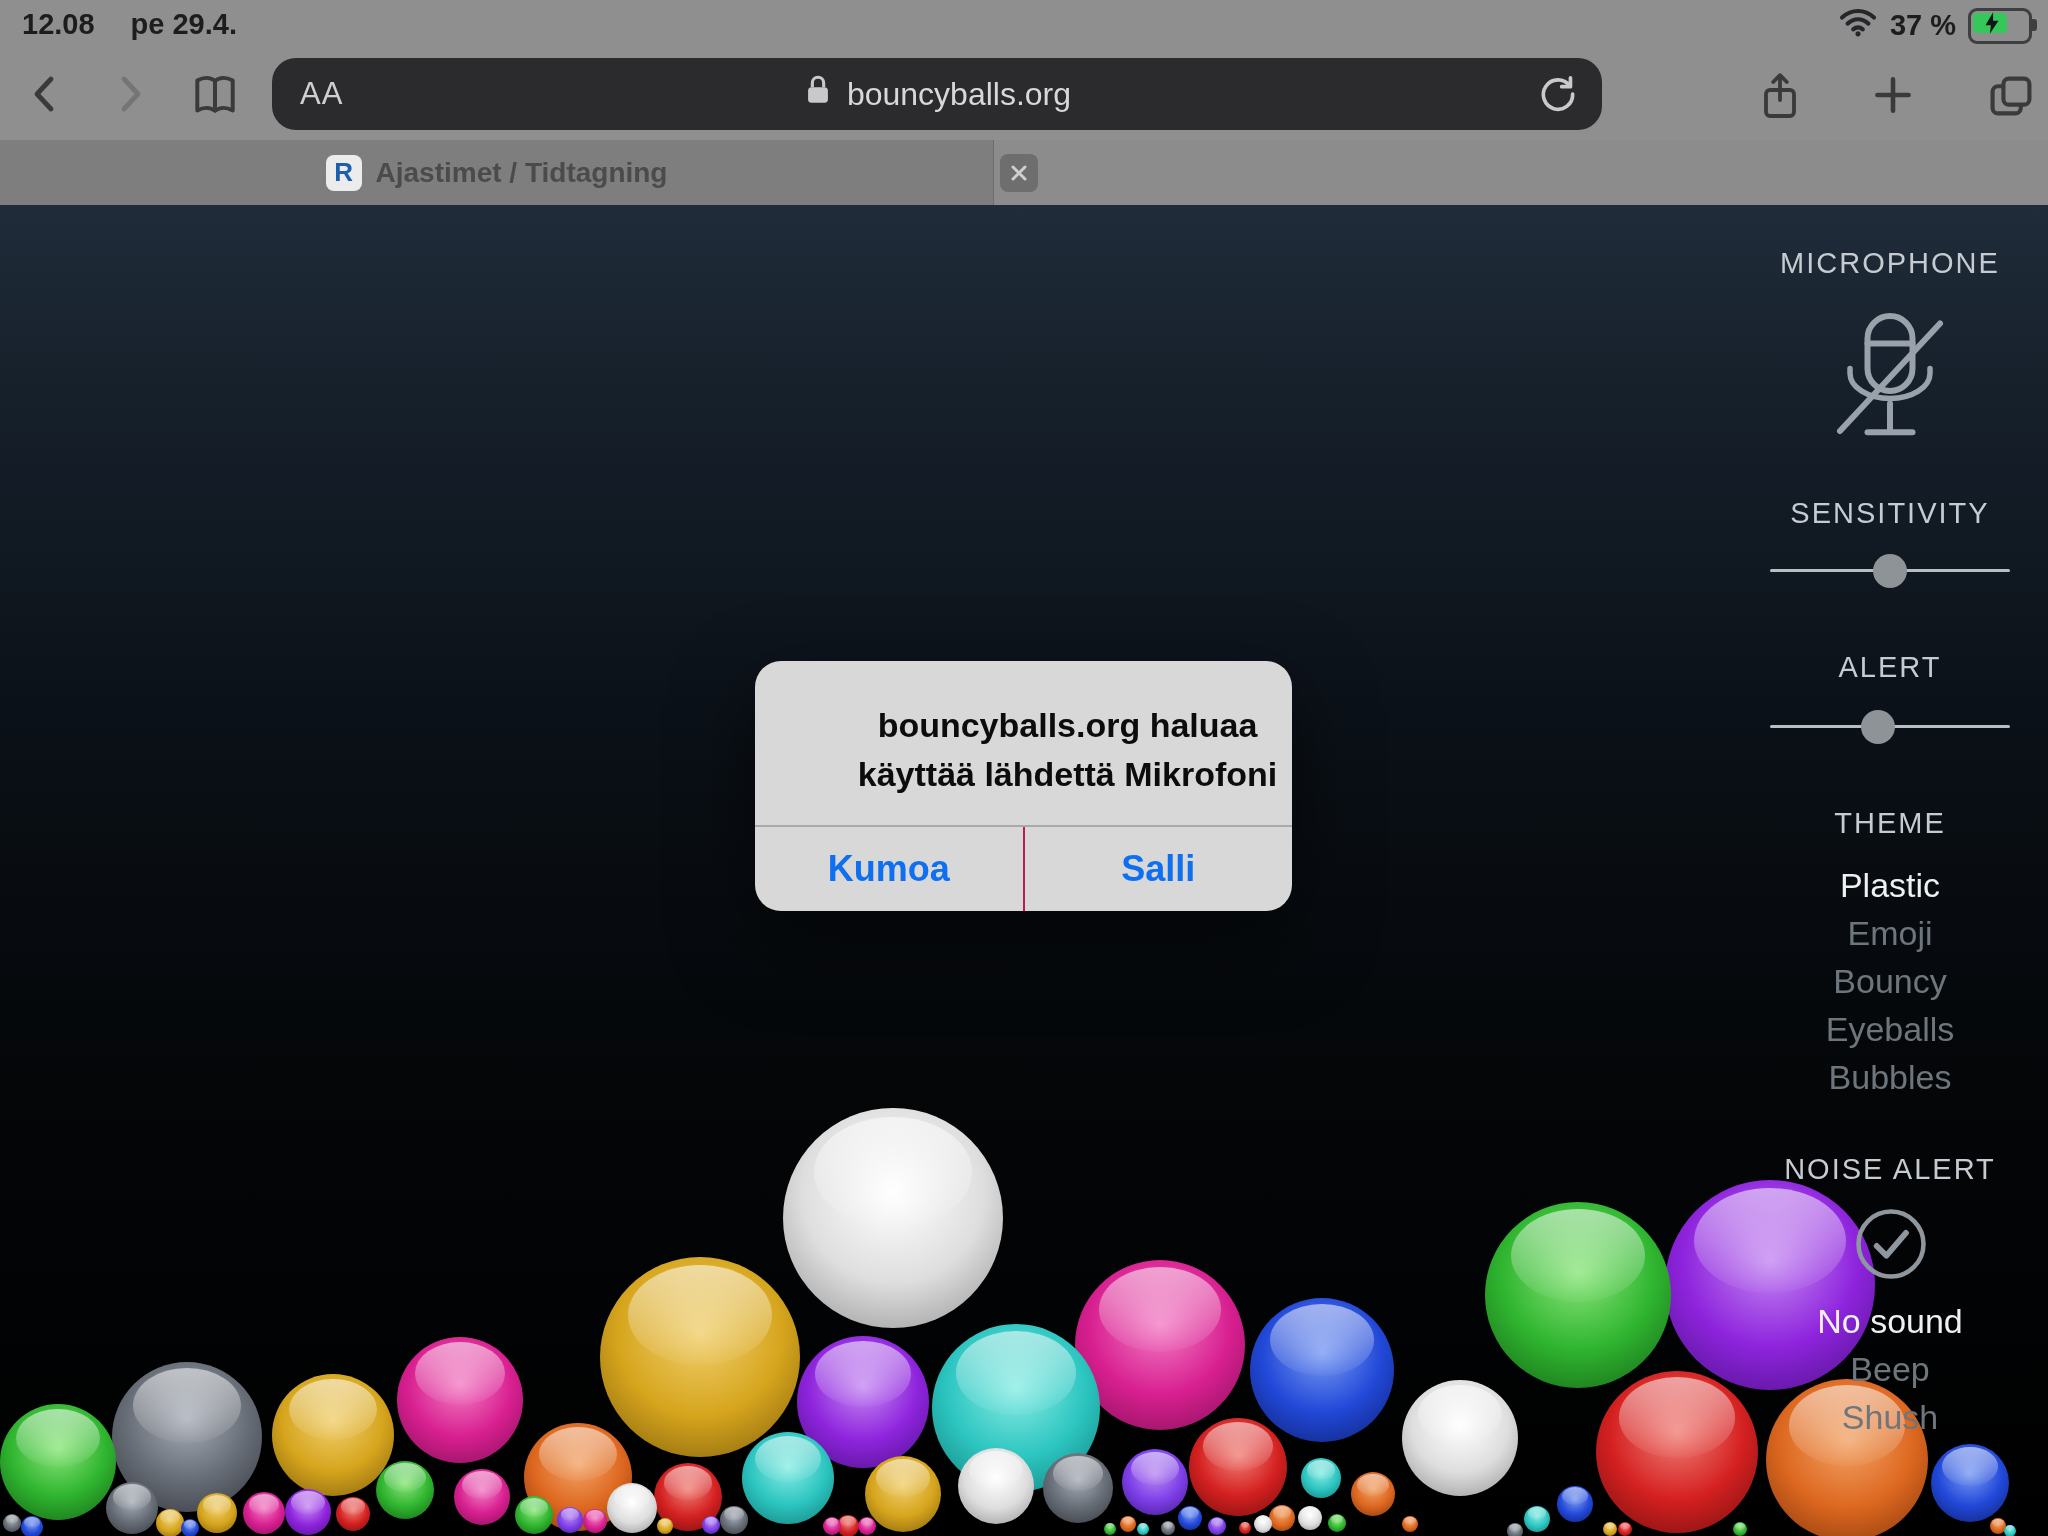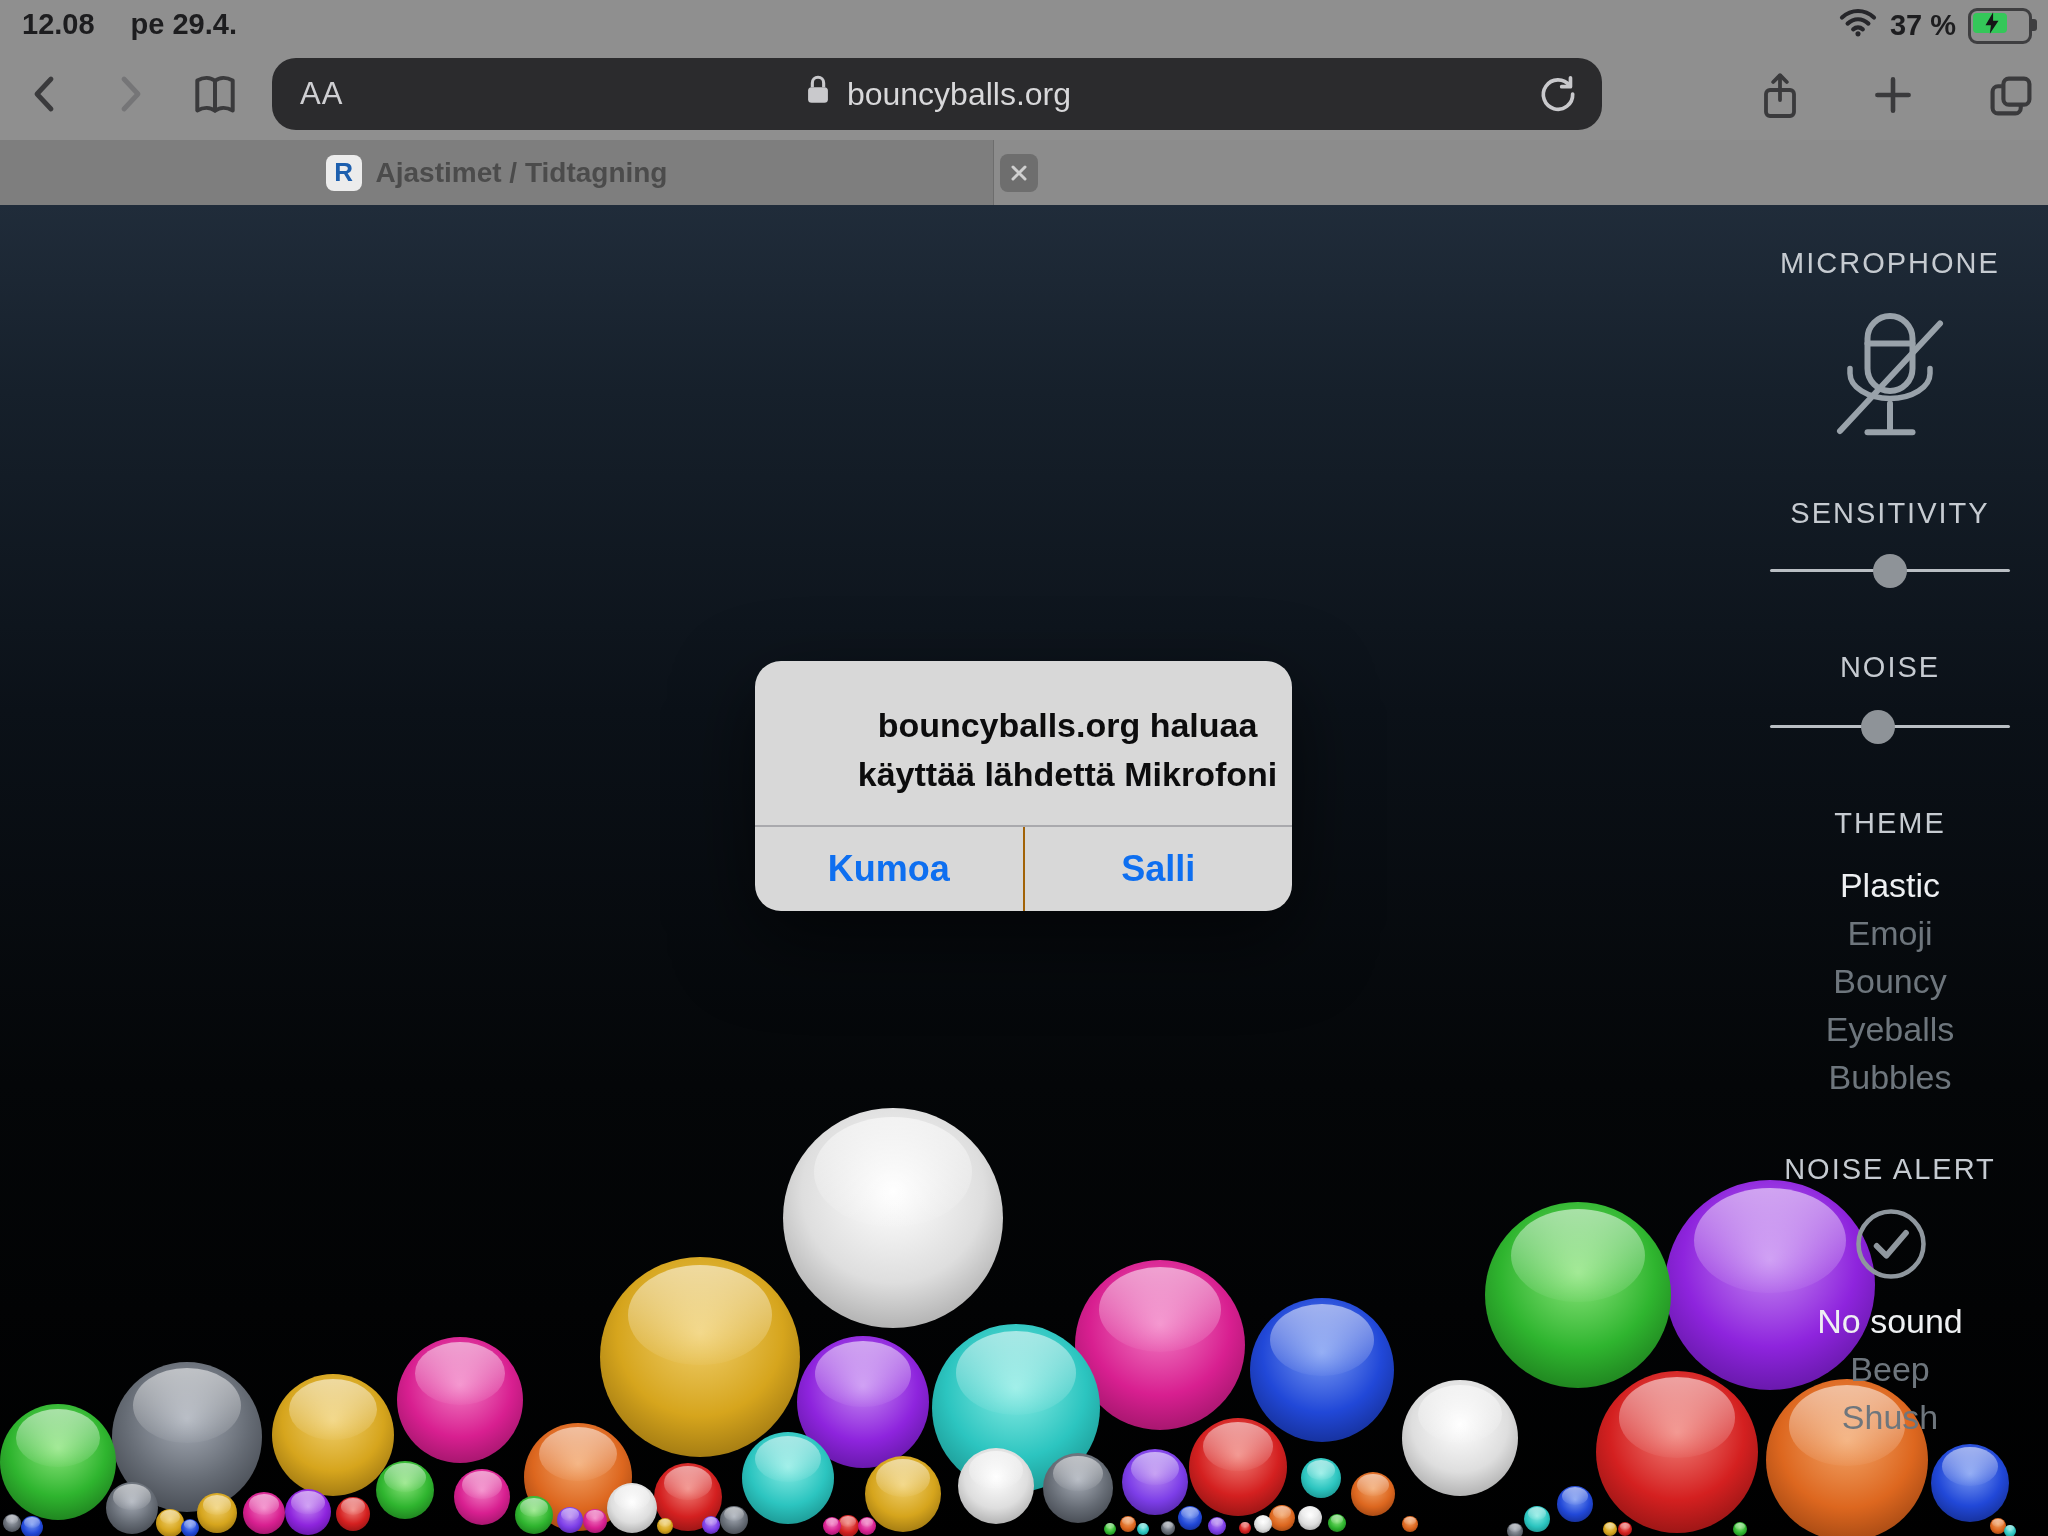--- a/index.html
+++ b/index.html
@@ -61,21 +61,21 @@
 
   
   .dialog{position:absolute;left:755px;top:456px;width:537px;height:250px;border-radius:26px;
           background:#d8d8d8;box-shadow:0 30px 80px rgba(0,0,0,.55);overflow:hidden;}
   .dialog .msg{position:absolute;top:40px;left:0;width:100%;text-align:center;
                font-size:34px;line-height:49px;font-weight:700;color:#0c0c0d;padding-left:44px;}
   .dialog .btnrow{position:absolute;left:0;bottom:0;width:100%;height:84px;
                   border-top:2px solid #a9a9ad;display:flex;}
   .dialog .btn{flex:1;display:flex;align-items:center;justify-content:center;
                font-size:36px;color:#0e6ff0;font-weight:bold;}
-  .dialog .btn.cancel{font-weight:700;border-right:2px solid #a16207;}
+  .dialog .btn.cancel{font-weight:700;border-right:2px solid #be185d;}
 </style>
 </head>
 <body>
 
 <div id="stage">
 
   <div class="statusbar">
     <div class="left">
       <span>12.08</span>
       <span>pe 29.4.</span>
@@ -386,21 +386,21 @@
           <path d="M10 52 L50 9"></path>
         </svg>
       </div>
 
       <div class="sb-label" style="top:292px">SENSITIVITY</div>
       <div class="slider" style="top:348px">
         <div class="track"></div>
         <div class="thumb" id="sens-thumb" style="left: 50%;"></div>
       </div>
 
-      <div class="sb-label" style="top:446px">NOISE</div>
+      <div class="sb-label" style="top:446px">ALERT</div>
       <div class="slider" style="top:504px">
         <div class="track"></div>
         <div class="thumb" id="total-thumb" style="left: 45%;"></div>
       </div>
 
       <div class="sb-label" style="top:602px">THEME</div>
       <div class="list" style="top:656px" id="theme-list">
           <div class="sb-opt sel">Plastic</div>
           <div class="sb-opt">Emoji</div>
           <div class="sb-opt">Bouncy</div>

